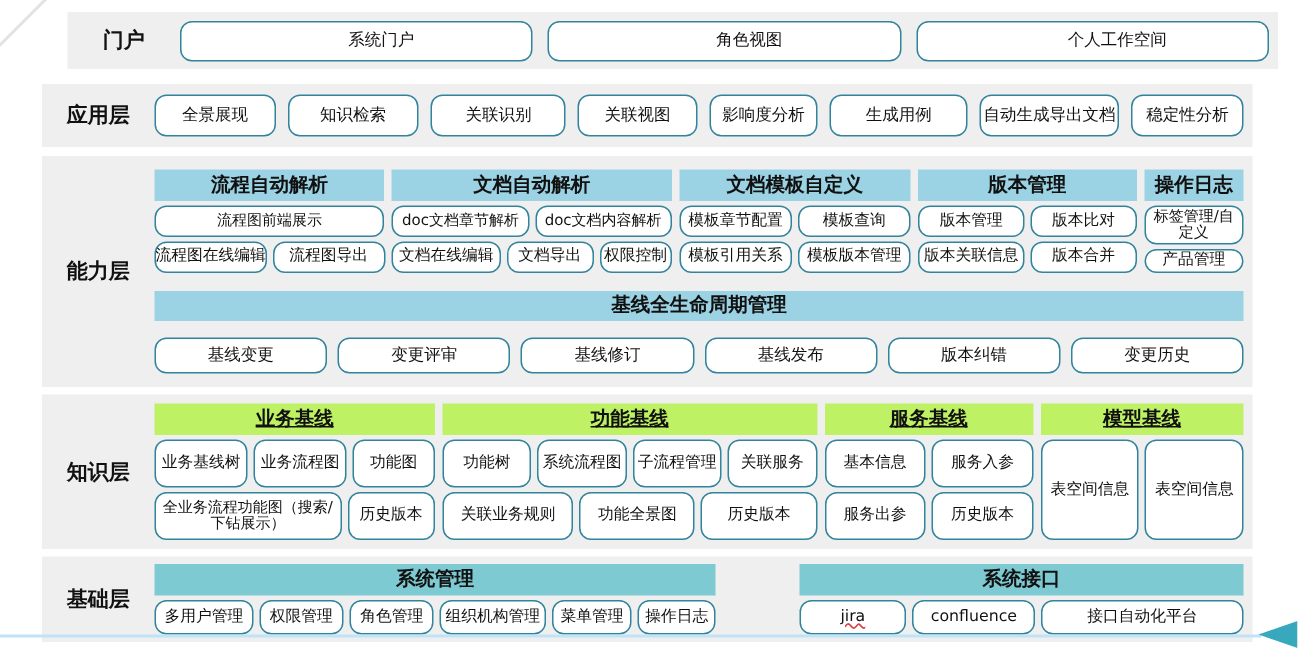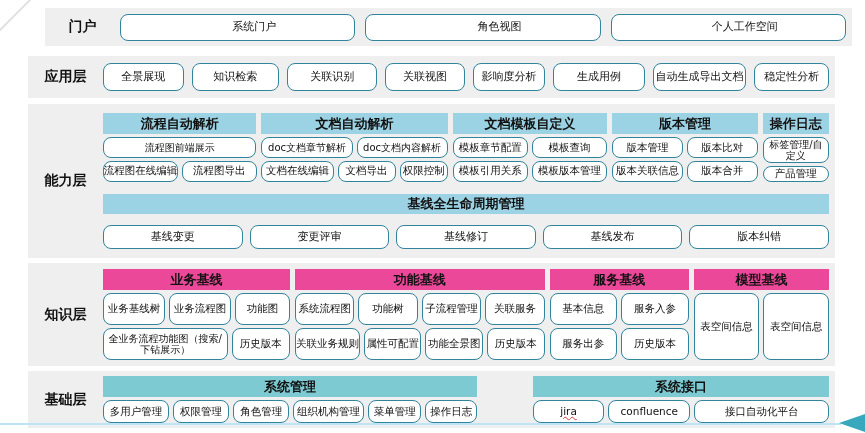--- a/index.html
+++ b/index.html
@@ -22,21 +22,21 @@
   .gap10 { gap:10px; } .gap8 { gap:8px; } .gap7 { gap:7px; }
 
   .btn { border:1.5px solid #31849b; border-radius:8px; background:#fff; display:flex; align-items:center; justify-content:center; text-align:center; font-size:10.5px; line-height:1.1; white-space:nowrap; padding:1px 3px; flex:1; min-width:0; }
   .band-portal .btn { height:27px; font-size:11px;padding-left:36px; }
   .band-app .btn { height:28px; font-size:11px; }
   .btn.wrap { white-space:normal; font-size:10px; padding:1px 2px; }
 
   .cols { display:flex; gap:5px; width:100%; align-items:stretch; }
   .group { display:flex; flex-direction:column; gap:3px; min-width:0; }
   .group-header { background:#9cd3e4; font-weight:bold; font-size:13px; text-align:center; height:21px; line-height:21px; }
-  .band-knowledge .group-header { background:#ec4899; }
+  .band-knowledge .group-header { background:#bef264;text-decoration:underline; }
   .band-foundation .group-header { background:#7ecad2; }
   .grow { display:flex; gap:4px; flex:1; }
   .grow .btn { height:auto; }
 
   .cap-stack { display:flex; flex-direction:column; justify-content:space-between; padding:9px 0; width:100%; }
   .cap-cols .group .grow { height:26px; }
   .baseline-header { background:#9cd3e4; font-weight:bold; font-size:13px; text-align:center; height:20px; line-height:20px; margin-top:2px; }
   .baseline-row { height:24px; margin-top:1px;border-radius:10px; }
   .baseline-row .btn { height:24px; font-size:11px; }
 
@@ -149,20 +149,21 @@
             </div>
           </div>
         </div>
         <div class="baseline-header">基线全生命周期管理</div>
         <div class="row gap7 baseline-row">
           <div class="btn">基线变更</div>
           <div class="btn">变更评审</div>
           <div class="btn">基线修订</div>
           <div class="btn">基线发布</div>
           <div class="btn">版本纠错</div>
+          <div class="btn">变更历史</div>
         </div>
       </div>
     </div>
   </section>
 
   <section class="band band-knowledge">
     <div class="layer-label">知识层</div>
     <div class="band-content">
       <div class="kn-stack">
         <div class="cols kn-cols" style="flex:1">
@@ -176,28 +177,27 @@
             </div>
             <div class="grow">
               <div class="btn wrap" style="flex:2.35">全业务流程功能图（搜索/下钻展示）</div>
               <div class="btn" style="flex:1">历史版本</div>
             </div>
           </div>
 
           <div class="group" style="flex:251">
             <div class="group-header">功能基线</div>
             <div class="grow">
+              <div class="btn">功能树</div>
               <div class="btn">系统流程图</div>
-              <div class="btn">功能树</div>
               <div class="btn">子流程管理</div>
               <div class="btn">关联服务</div>
             </div>
             <div class="grow">
               <div class="btn" style="flex:1.15">关联业务规则</div>
-              <div class="btn">属性可配置</div>
               <div class="btn">功能全景图</div>
               <div class="btn">历史版本</div>
             </div>
           </div>
 
           <div class="group" style="flex:140">
             <div class="group-header">服务基线</div>
             <div class="grow">
               <div class="btn">基本信息</div>
               <div class="btn">服务入参</div>

